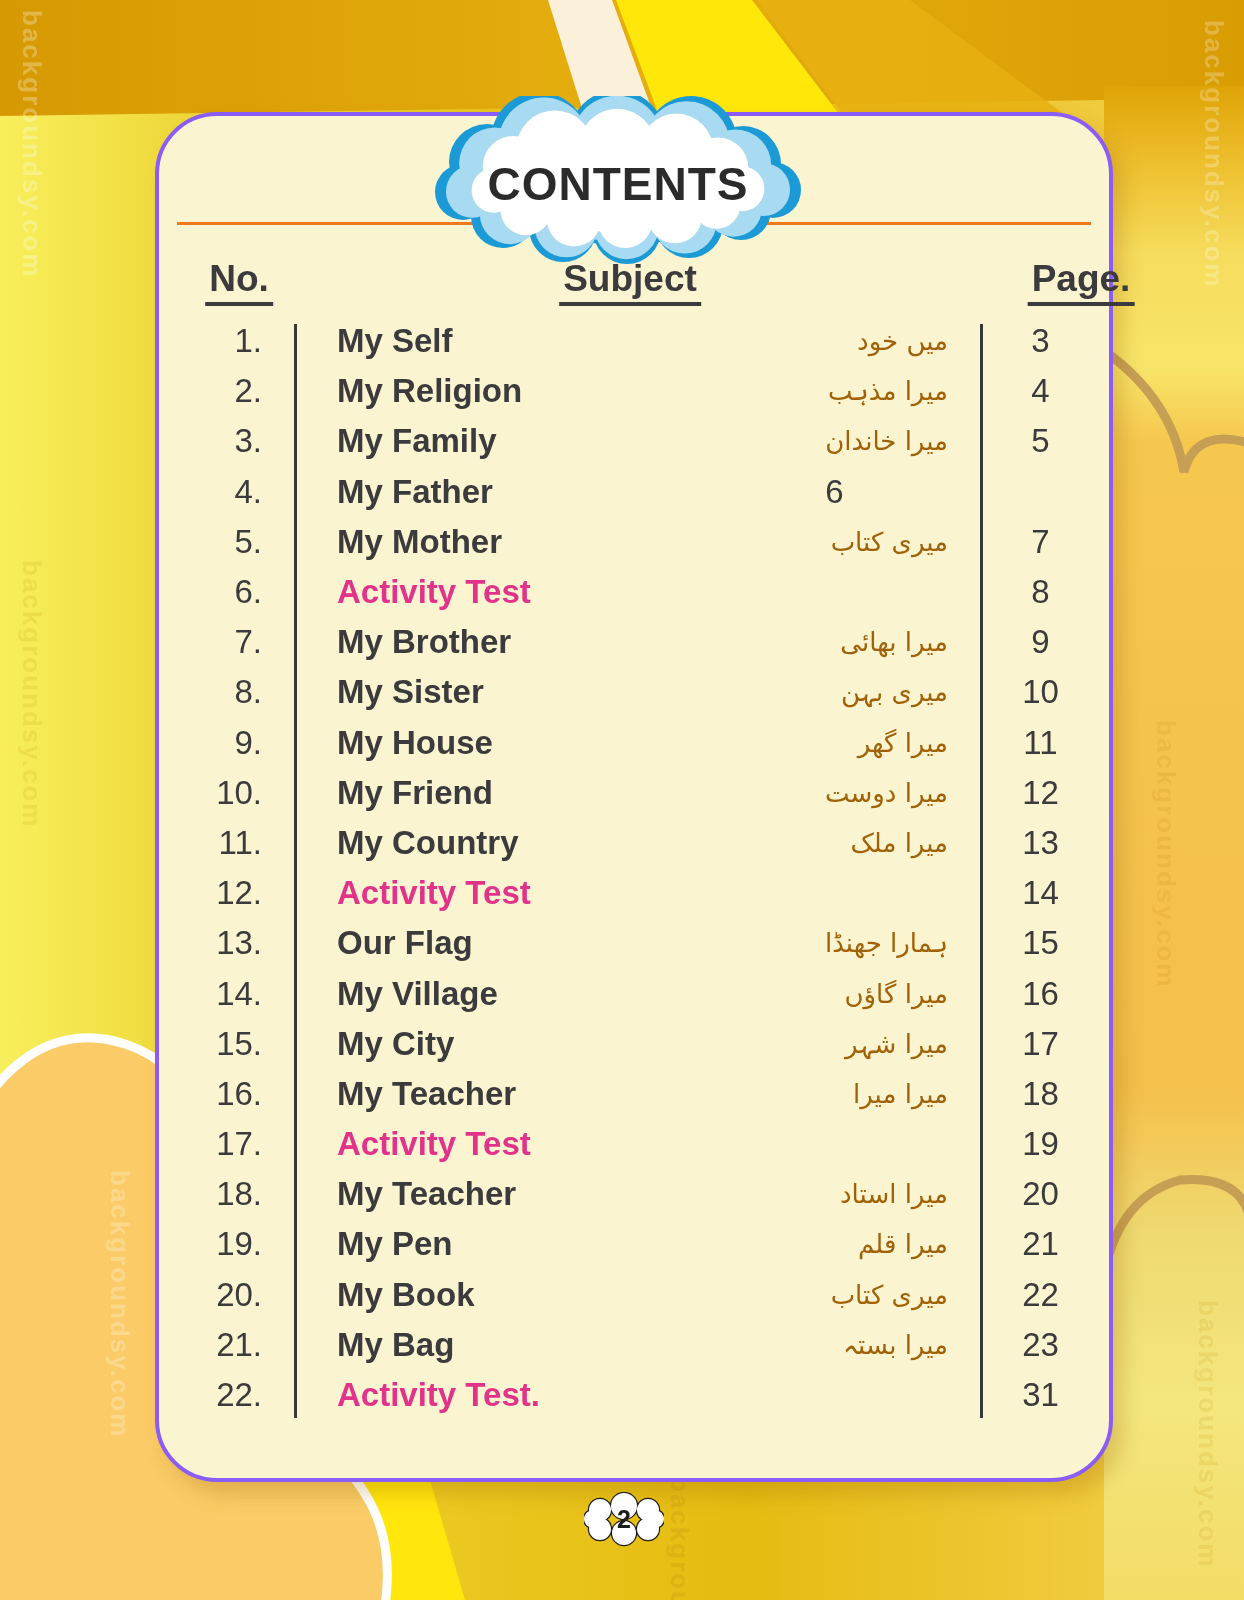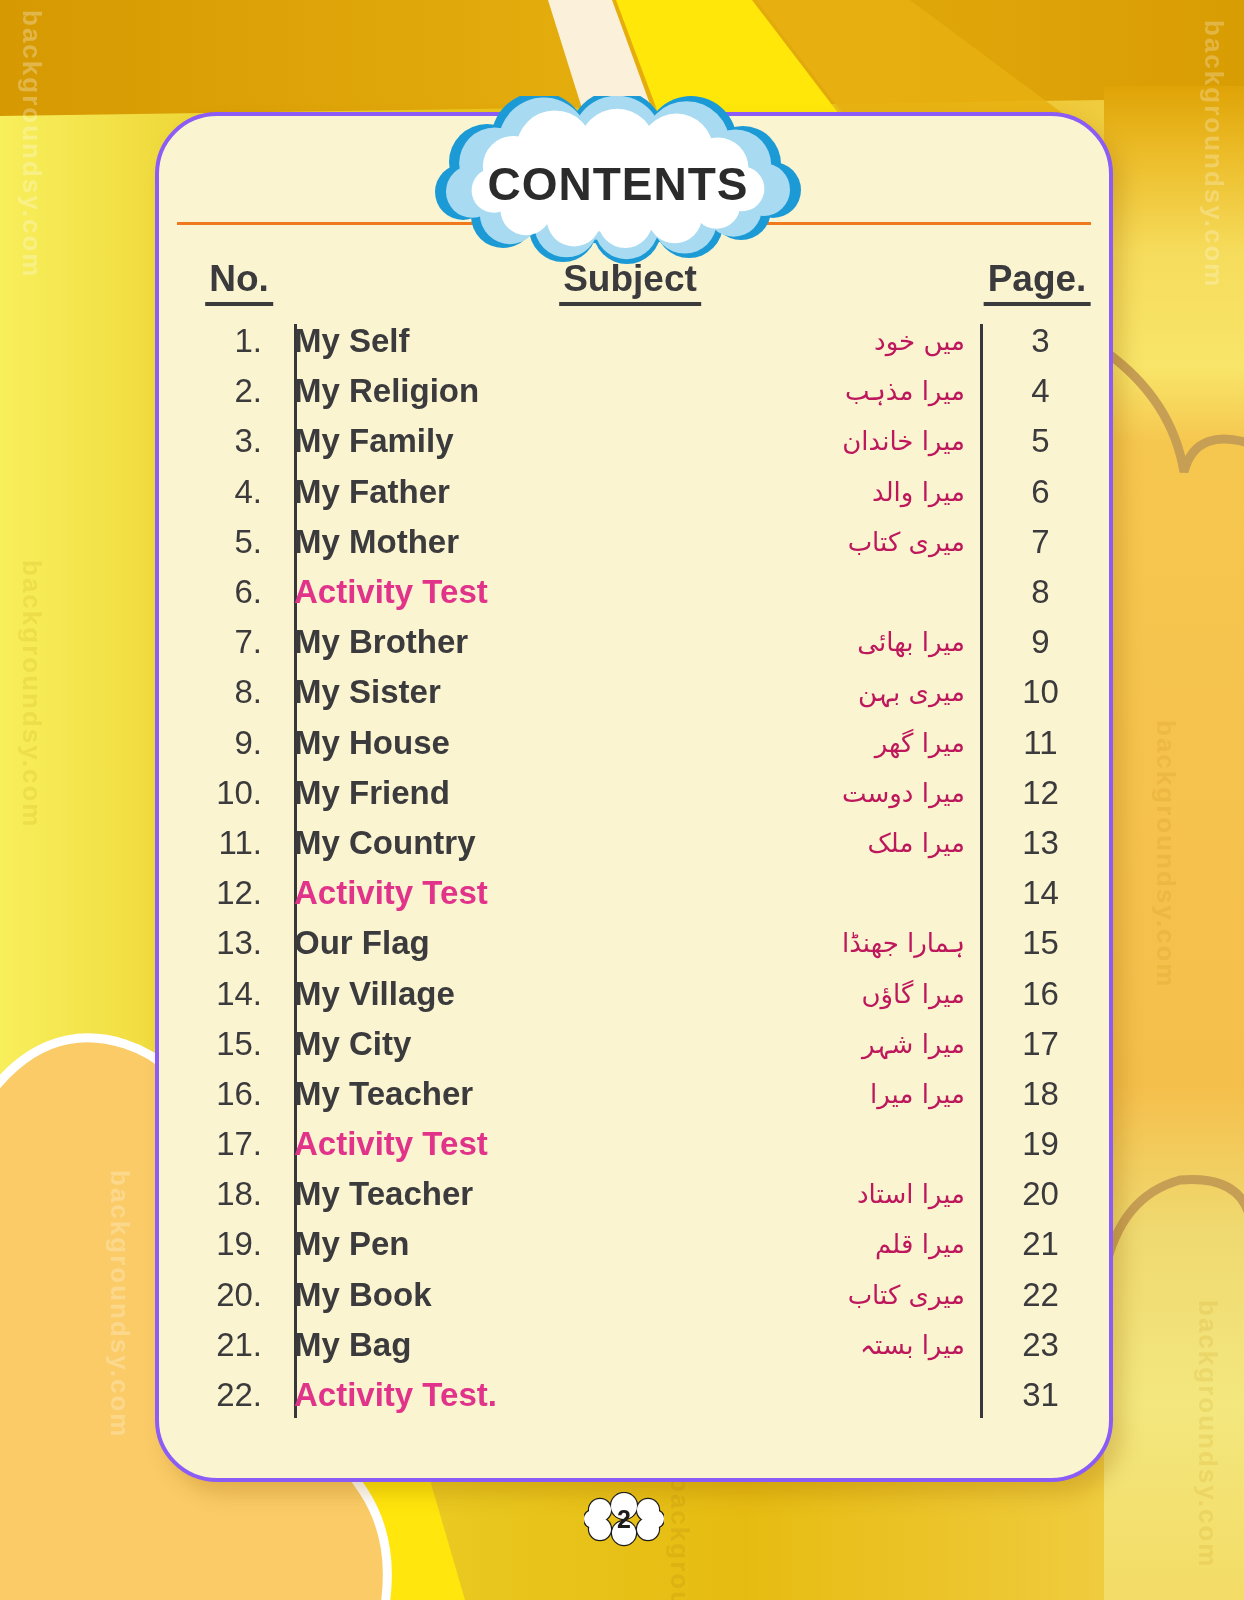--- a/index.html
+++ b/index.html
@@ -18,34 +18,34 @@
 
   
   .contents-cloud{position:absolute;left:262px;top:-20px;width:394px;height:172px;}
 
   
   .col-head{position:absolute;top:142px;transform:translateX(-50%);
     font-size:37px;font-weight:bold;color:#3B3A3C;
     border-bottom:4px solid #3B3A3C;padding:0 4px 1px 4px;line-height:1.15;text-align:right;}
   .head-no{left:80px;}
   .head-subject{left:471px;}
-  .head-page{left:878px;}
+  .head-page{left:922px;}
 
   
   .v-divider{position:absolute;top:208px;width:2.5px;height:1094px;background:#38373A;}
   .div-1{left:135px;}
   .div-2{left:821px;}
 
   
   .rows{position:absolute;left:0;top:200px;width:100%;}
   .row{display:grid;grid-template-columns:135px 395px 291px 121px;height:50.2px;align-items:center;}
   .c-no{text-align:right;padding-right:32px;font-size:33px;color:#3B3A3C;}
-  .c-en{font-size:33px;font-weight:bold;color:#3B3A3C;white-space:nowrap;}
+  .c-en{padding-left:43px;font-size:33px;font-weight:bold;color:#3B3A3C;white-space:nowrap;}
   .c-en.activity{color:#E2338B;}
-  .c-ur{text-align:right;padding-right:15px;font-size:26px;color:#be185d;direction:rtl;
+  .c-ur{text-align:right;padding-right:32px;font-size:26px;color:#a16207;direction:rtl;
     font-family:"DejaVu Sans",sans-serif;white-space:nowrap;}
   .c-page{text-align:center;font-size:33px;color:#3B3A3C;}
 
   
   .page-badge{position:absolute;left:584px;top:1492px;width:80px;height:56px;z-index:3;}
 </style>
 </head>
 <body>
 
 <div class="page">
@@ -156,21 +156,20 @@
   <div class="row">
     <span class="c-no">3.</span>
     <span class="c-en">My Family</span>
     <span class="c-ur">میرا خاندان</span>
     <span class="c-page">5</span>
   </div>
 
   <div class="row">
     <span class="c-no">4.</span>
     <span class="c-en">My Father</span>
-    <span class="c-ur">میرا والد</span>
     <span class="c-page">6</span>
   </div>
 
   <div class="row">
     <span class="c-no">5.</span>
     <span class="c-en">My Mother</span>
     <span class="c-ur">میری کتاب</span>
     <span class="c-page">7</span>
   </div>
 

